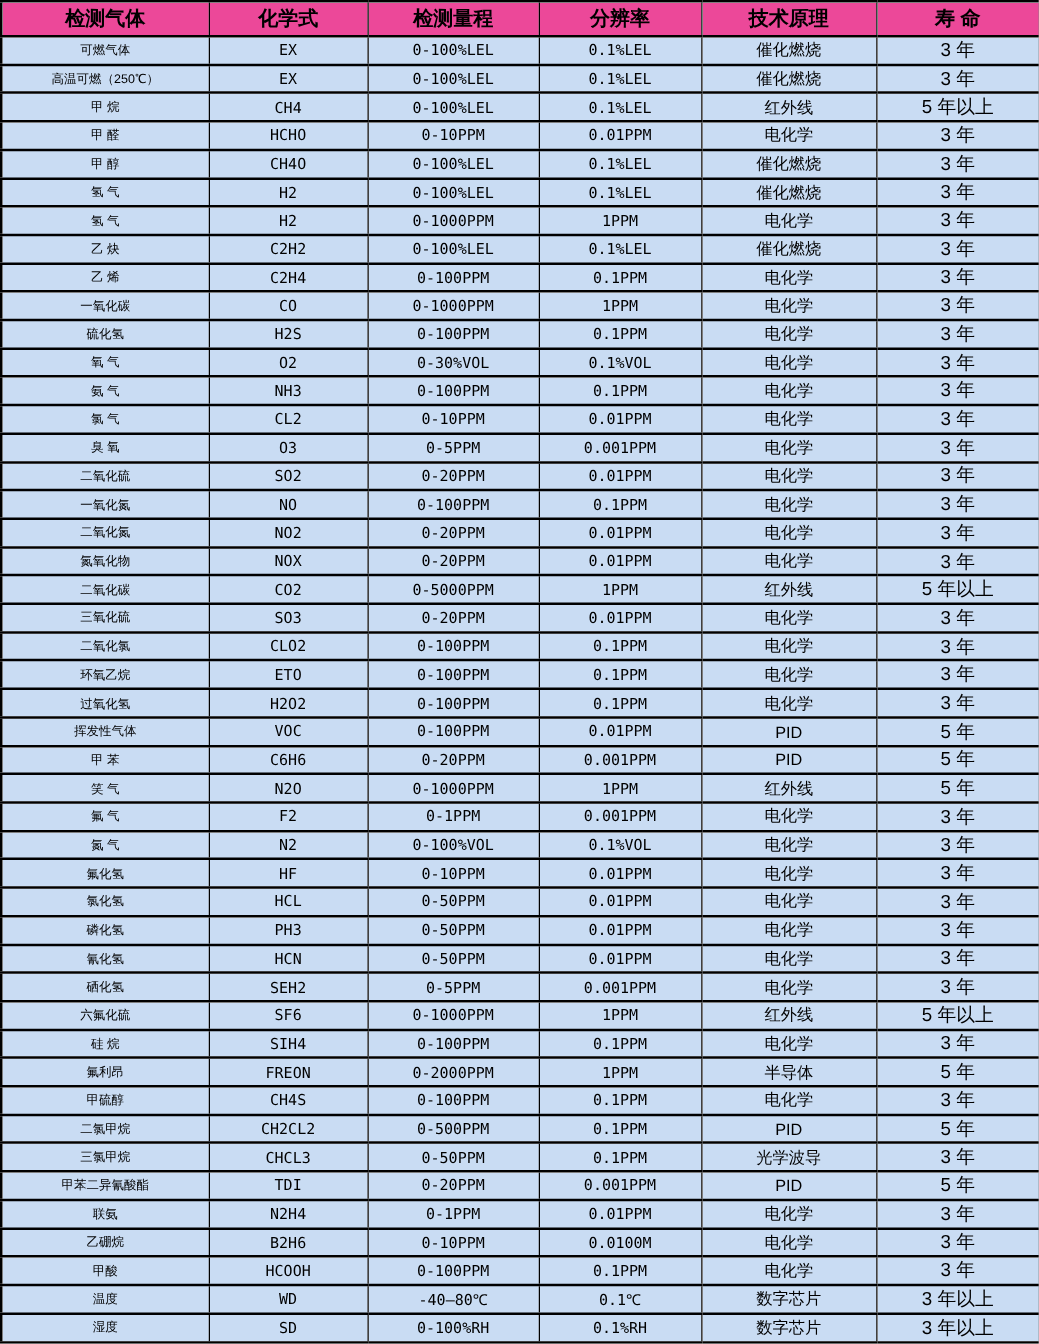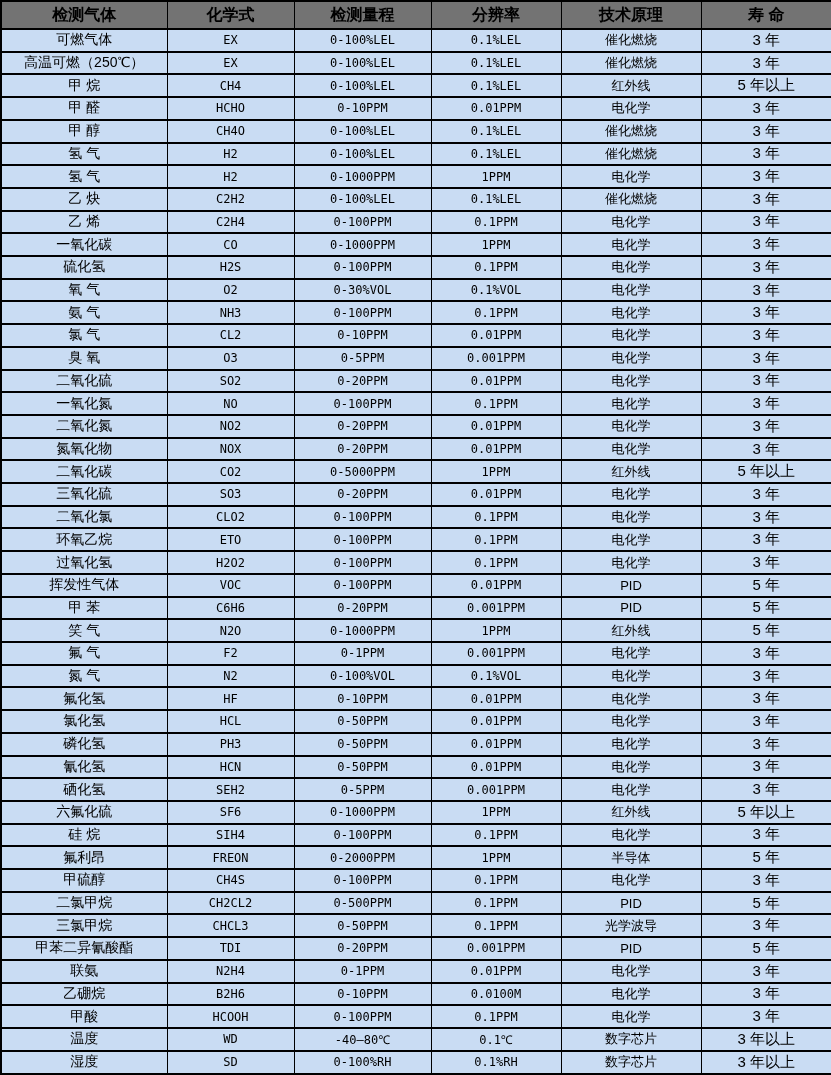--- a/index.html
+++ b/index.html
@@ -22,32 +22,32 @@
     border-top: 2px solid #000;
     border-bottom: 2px solid #000;
     text-align: center;
     vertical-align: middle;
     padding: 0 2px;
     overflow: hidden;
     white-space: nowrap;
     color: #000;
   }
   thead th {
-    background: #737373;
+    background: #ec4899;
     font-weight: bold;
     font-size: 16px;
     height: 26px;
     font-family: "Liberation Sans", sans-serif;
   }
   tbody td {
     background: #c9dcf3;
     font-size: 14px;
   }
   
-  tbody td:nth-child(1) { font-size: 14px; }
+  tbody td:nth-child(1) { font-size: 10px; }
   tbody td:nth-child(2),
   tbody td:nth-child(3),
   tbody td:nth-child(4) {
     font-family: "DejaVu Sans Mono", "Liberation Mono", monospace;
     font-size: 12px;
   }
   tbody td:nth-child(5) { font-size: 13px; }
   tbody td:nth-child(6) { font-size: 15px; }
 </style>
 </head>

